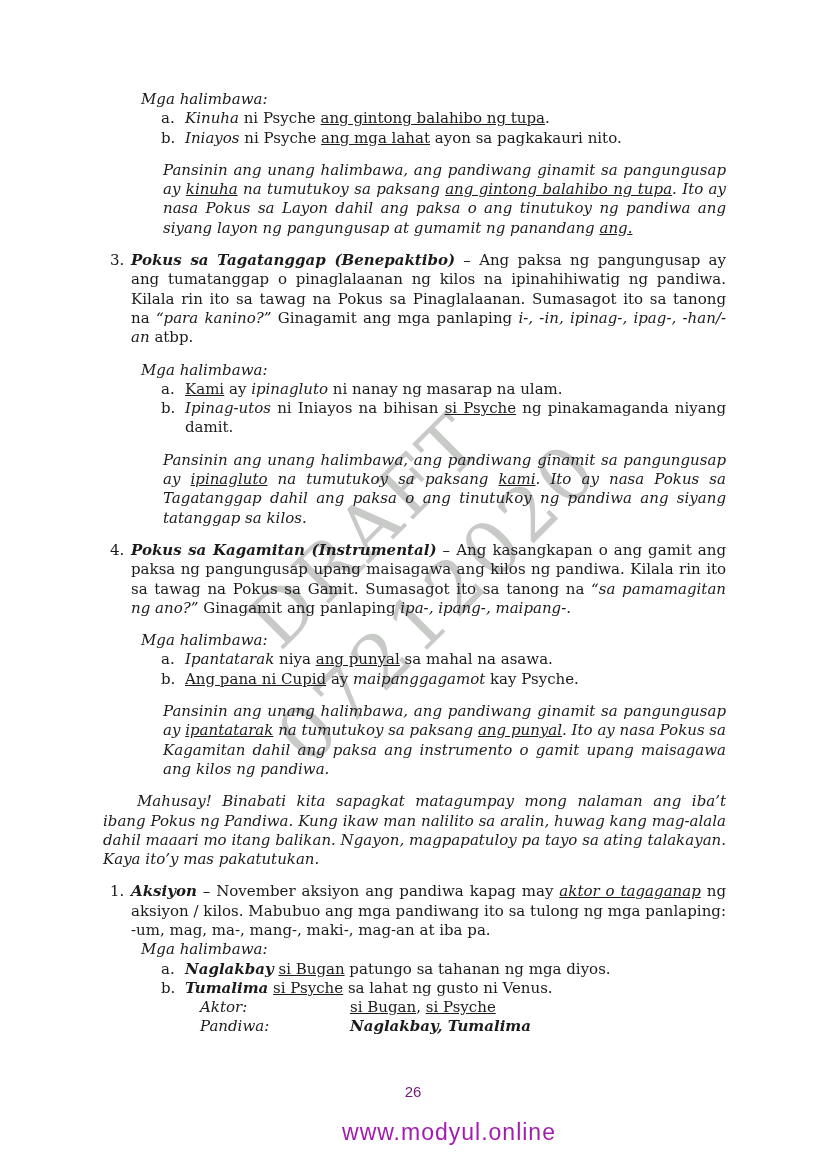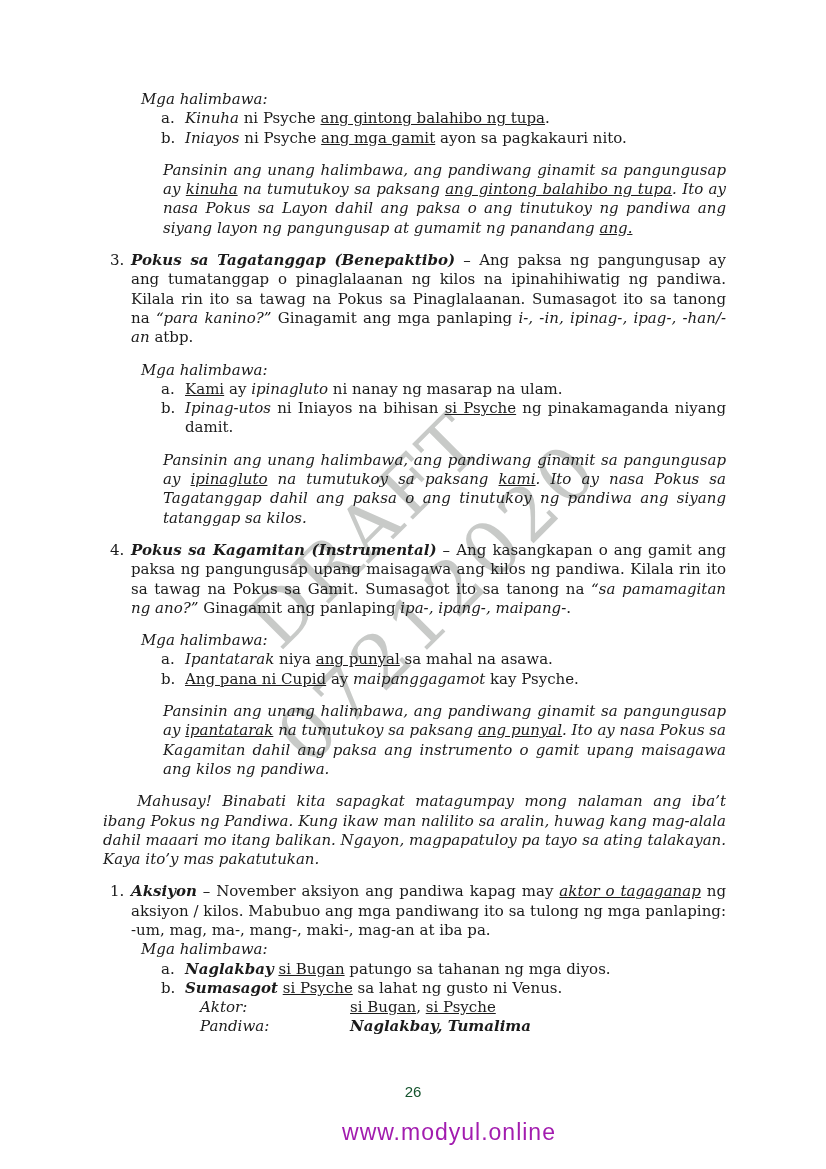--- a/index.html
+++ b/index.html
@@ -22,41 +22,41 @@
   .blk.alpha{display:flex;margin-left:58px;}
   .blk.alpha .marker{width:24px;flex:none;}
   .blk.alpha .txt{flex:1;text-align:justify;}
   .blk.kv{display:flex;margin-left:97px;}
   .blk.kv .kvl{width:150px;flex:none;}
   .blk.spacer{height:13px;}
   .it{font-style:italic}
   .bd{font-weight:bold}
   .un{text-decoration:underline}
   .pagenum{position:absolute;left:0;width:826px;top:1083px;text-align:center;
-        font-family:"Liberation Sans",sans-serif;font-size:15px;color:#14532d;z-index:1;}
+        font-family:"Liberation Sans",sans-serif;font-size:15px;color:#701a75;z-index:1;}
   .siteurl{position:absolute;left:0;width:826px;top:1119px;text-align:center;
         font-family:"Liberation Sans",sans-serif;font-size:23px;letter-spacing:1px;z-index:1;}
 </style>
 </head>
 <body>
 
 <div class="page">
   <div class="watermark" style="color: rgb(200, 202, 200);">
     <div>DRAFT</div>
     <div>07212020</div>
   </div>
   <div class="content">
       <div class="blk label"><span class="it">Mga halimbawa:</span></div>
       <div class="blk alpha">
         <span class="marker">a.</span>
         <span class="txt"><span class="it">Kinuha</span><span> ni Psyche </span><span class="un">ang gintong balahibo ng tupa</span><span>.</span></span>
       </div>
       <div class="blk alpha">
         <span class="marker">b.</span>
-        <span class="txt"><span class="it">Iniayos</span><span> ni Psyche </span><span class="un">ang mga gamit</span><span> ayon sa pagkakauri nito.</span></span>
+        <span class="txt"><span class="it">Iniayos</span><span> ni Psyche </span><span class="un">ang mga lahat</span><span> ayon sa pagkakauri nito.</span></span>
       </div>
       <div class="blk spacer"></div>
       <div class="blk para"><span class="it">Pansinin ang unang halimbawa, ang pandiwang ginamit sa pangungusap ay </span><span class="it un">kinuha</span><span class="it"> na tumutukoy sa paksang </span><span class="it un">ang gintong balahibo ng tupa</span><span class="it">. Ito ay nasa Pokus sa Layon dahil ang paksa o ang tinutukoy ng pandiwa ang siyang layon ng pangungusap at gumamit ng panandang </span><span class="it un">ang.</span></div>
       <div class="blk spacer"></div>
       <div class="blk num">
         <span class="marker">3.</span>
         <span class="txt"><span class="bd it">Pokus sa Tagatanggap (Benepaktibo)</span><span> – Ang paksa ng pangungusap ay ang tumatanggap o pinaglalaanan ng kilos na ipinahihiwatig ng pandiwa. Kilala rin ito sa tawag na Pokus sa Pinaglalaanan. Sumasagot ito sa tanong na </span><span class="it">“para kanino?”</span><span> Ginagamit ang mga panlaping </span><span class="it">i-, -in, ipinag-, ipag-, -han/-an</span><span> atbp.</span></span>
       </div>
       <div class="blk spacer"></div>
       <div class="blk label"><span class="it">Mga halimbawa:</span></div>
@@ -94,21 +94,21 @@
         <span class="marker">1.</span>
         <span class="txt"><span class="bd it">Aksiyon</span><span> – November aksiyon ang pandiwa kapag may </span><span class="it un">aktor o tagaganap</span><span> ng aksiyon / kilos. Mabubuo ang mga pandiwang ito sa tulong ng mga panlaping:  -um, mag, ma-, mang-, maki-, mag-an at iba pa.</span></span>
       </div>
       <div class="blk label"><span class="it">Mga halimbawa:</span></div>
       <div class="blk alpha">
         <span class="marker">a.</span>
         <span class="txt"><span class="bd it">Naglakbay</span><span> </span><span class="un">si Bugan</span><span> patungo sa tahanan ng mga diyos.</span></span>
       </div>
       <div class="blk alpha">
         <span class="marker">b.</span>
-        <span class="txt"><span class="bd it">Sumasagot</span><span> </span><span class="un">si Psyche</span><span> sa lahat ng gusto ni Venus.</span></span>
+        <span class="txt"><span class="bd it">Tumalima</span><span> </span><span class="un">si Psyche</span><span> sa lahat ng gusto ni Venus.</span></span>
       </div>
       <div class="blk kv">
         <span class="kvl"><span class="it">Aktor:</span></span>
         <span class="kvv"><span class="un">si Bugan</span><span>, </span><span class="un">si Psyche</span></span>
       </div>
       <div class="blk kv">
         <span class="kvl"><span class="it">Pandiwa:</span></span>
         <span class="kvv"><span class="bd it">Naglakbay, Tumalima</span></span>
       </div>
     </div>

